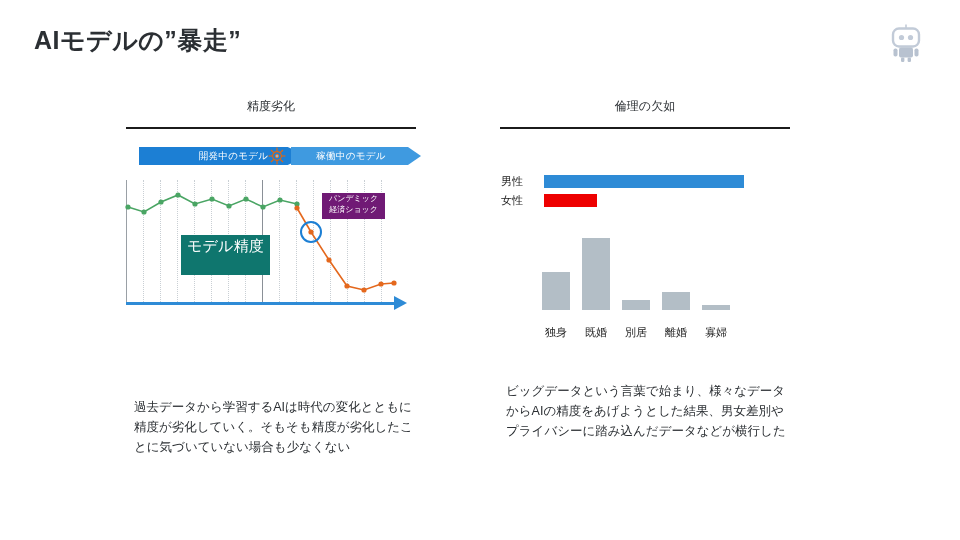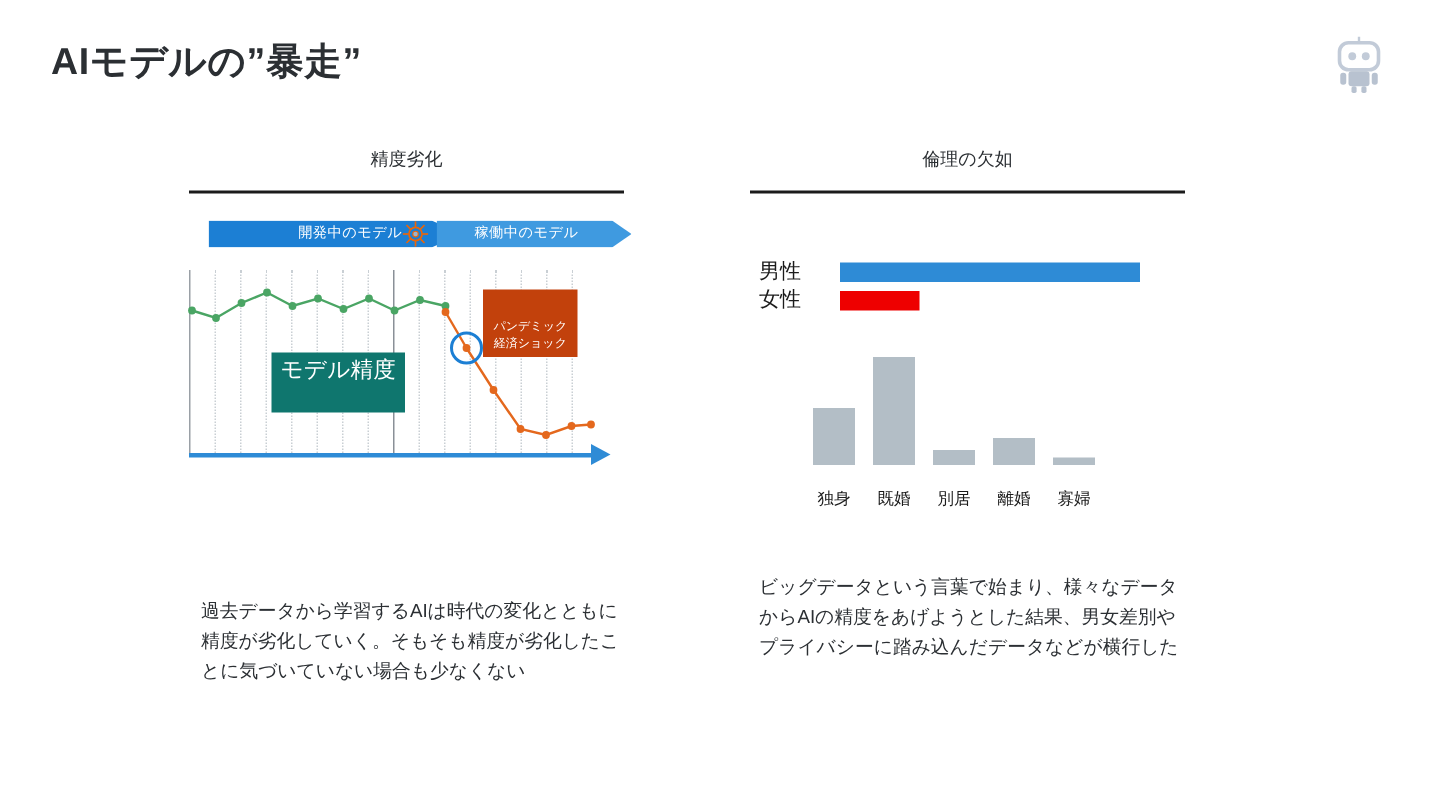--- a/index.html
+++ b/index.html
@@ -160,27 +160,28 @@
     color: #ffffff;
     font-size: 15px;
     padding: 2px 6px 19px;
     white-space: nowrap;
     letter-spacing: 0.2px;
   }
   .shock-label {
     position: absolute;
     left: 196px;
     top: 48px;
-    background: #c2410c;
+    background: #701a75;
     color: #ffffff;
     font-size: 8px;
     line-height: 11px;
-    padding: 19px 7px 4px;
+    padding: 0 7px 4px;
     text-align: center;
     white-space: nowrap;
+    font-family: Liberation Mono, monospace;
   }
   .highlight-circle {
     position: absolute;
     left: 174px;
     top: 76px;
     width: 22px;
     height: 22px;
     border: 2.5px solid #1c7fd4;
     border-radius: 50%;
     box-sizing: border-box;
@@ -196,24 +197,24 @@
   }
   .hbar-row {
     position: absolute;
     left: 0;
     display: flex;
     align-items: center;
     height: 14px;
   }
   .hbar-label {
     width: 44px;
-    text-align: right;
-    font-size: 14px;
+    text-align: center;
+    font-size: 11px;
     color: #1b1b1b;
-    padding-right: 26px;
+    padding-right: 10px;
     white-space: nowrap;
   }
   .hbar {
     height: 13px;
   }
   .vbars {
     position: absolute;
     left: 44px;
     top: 62px;
     width: 220px;

